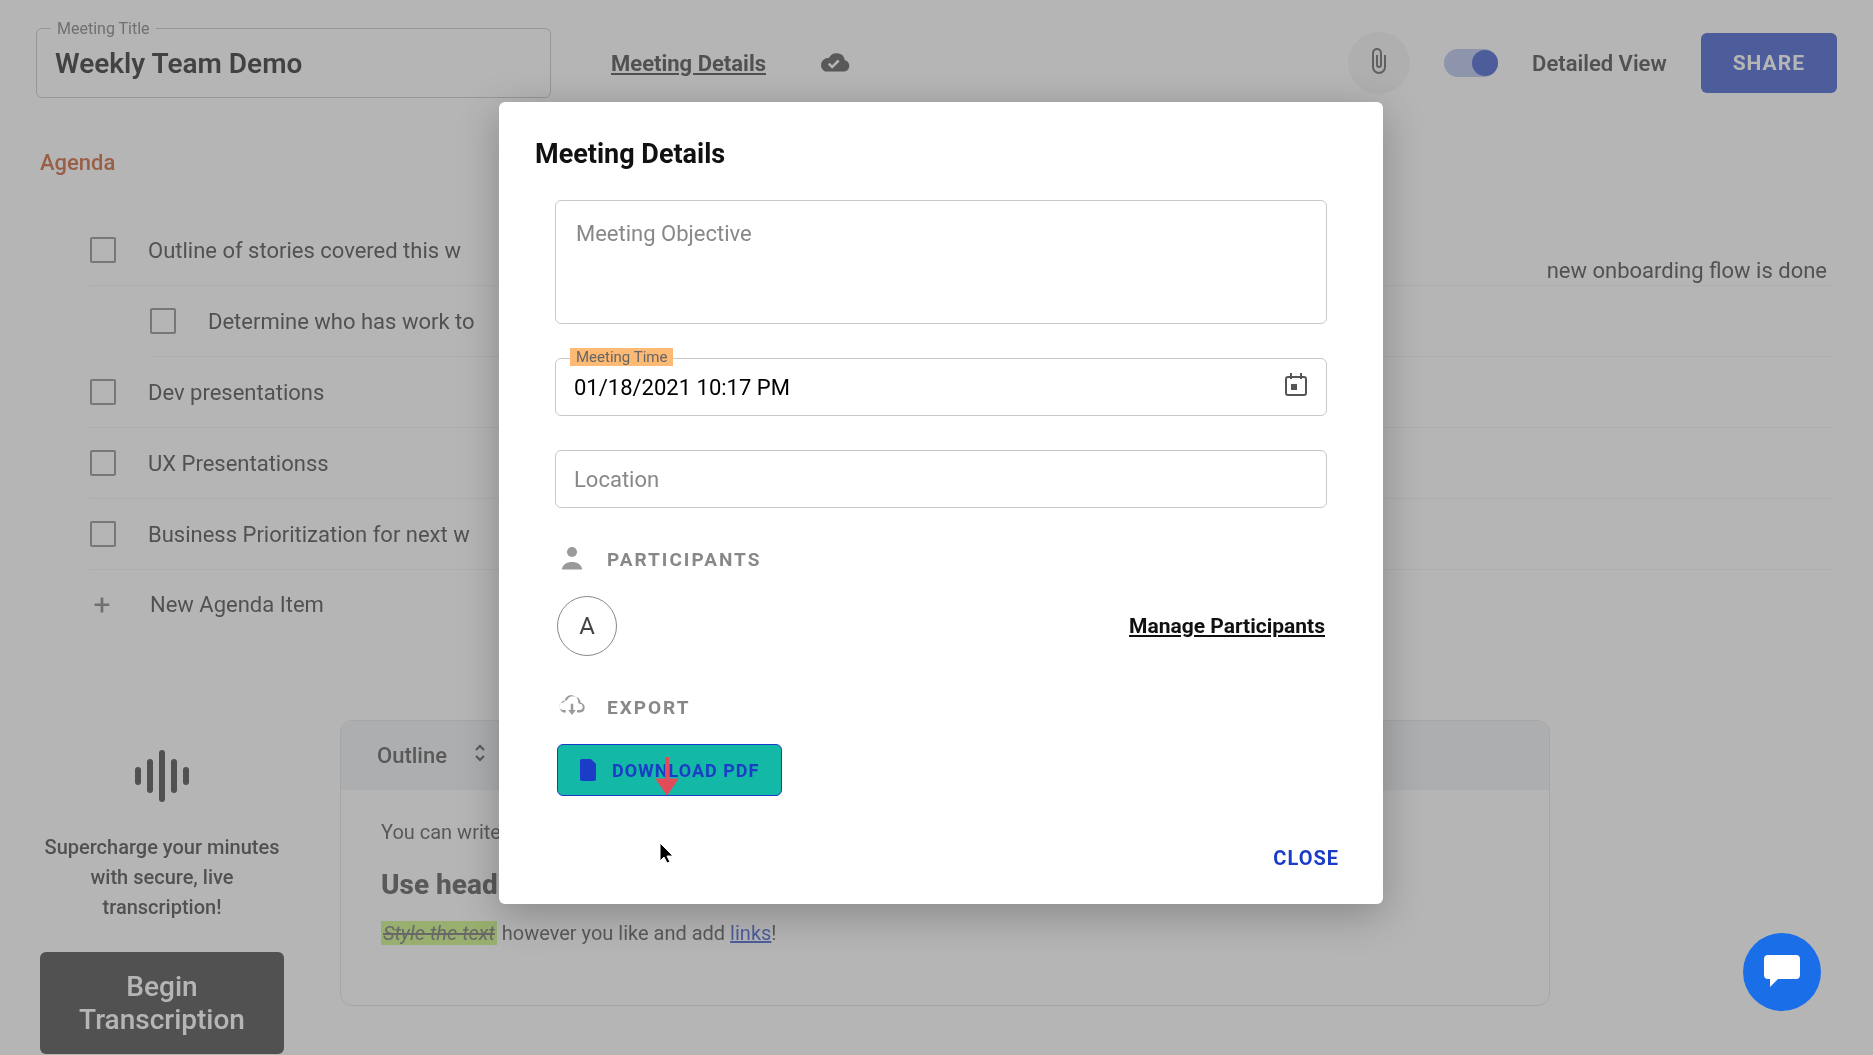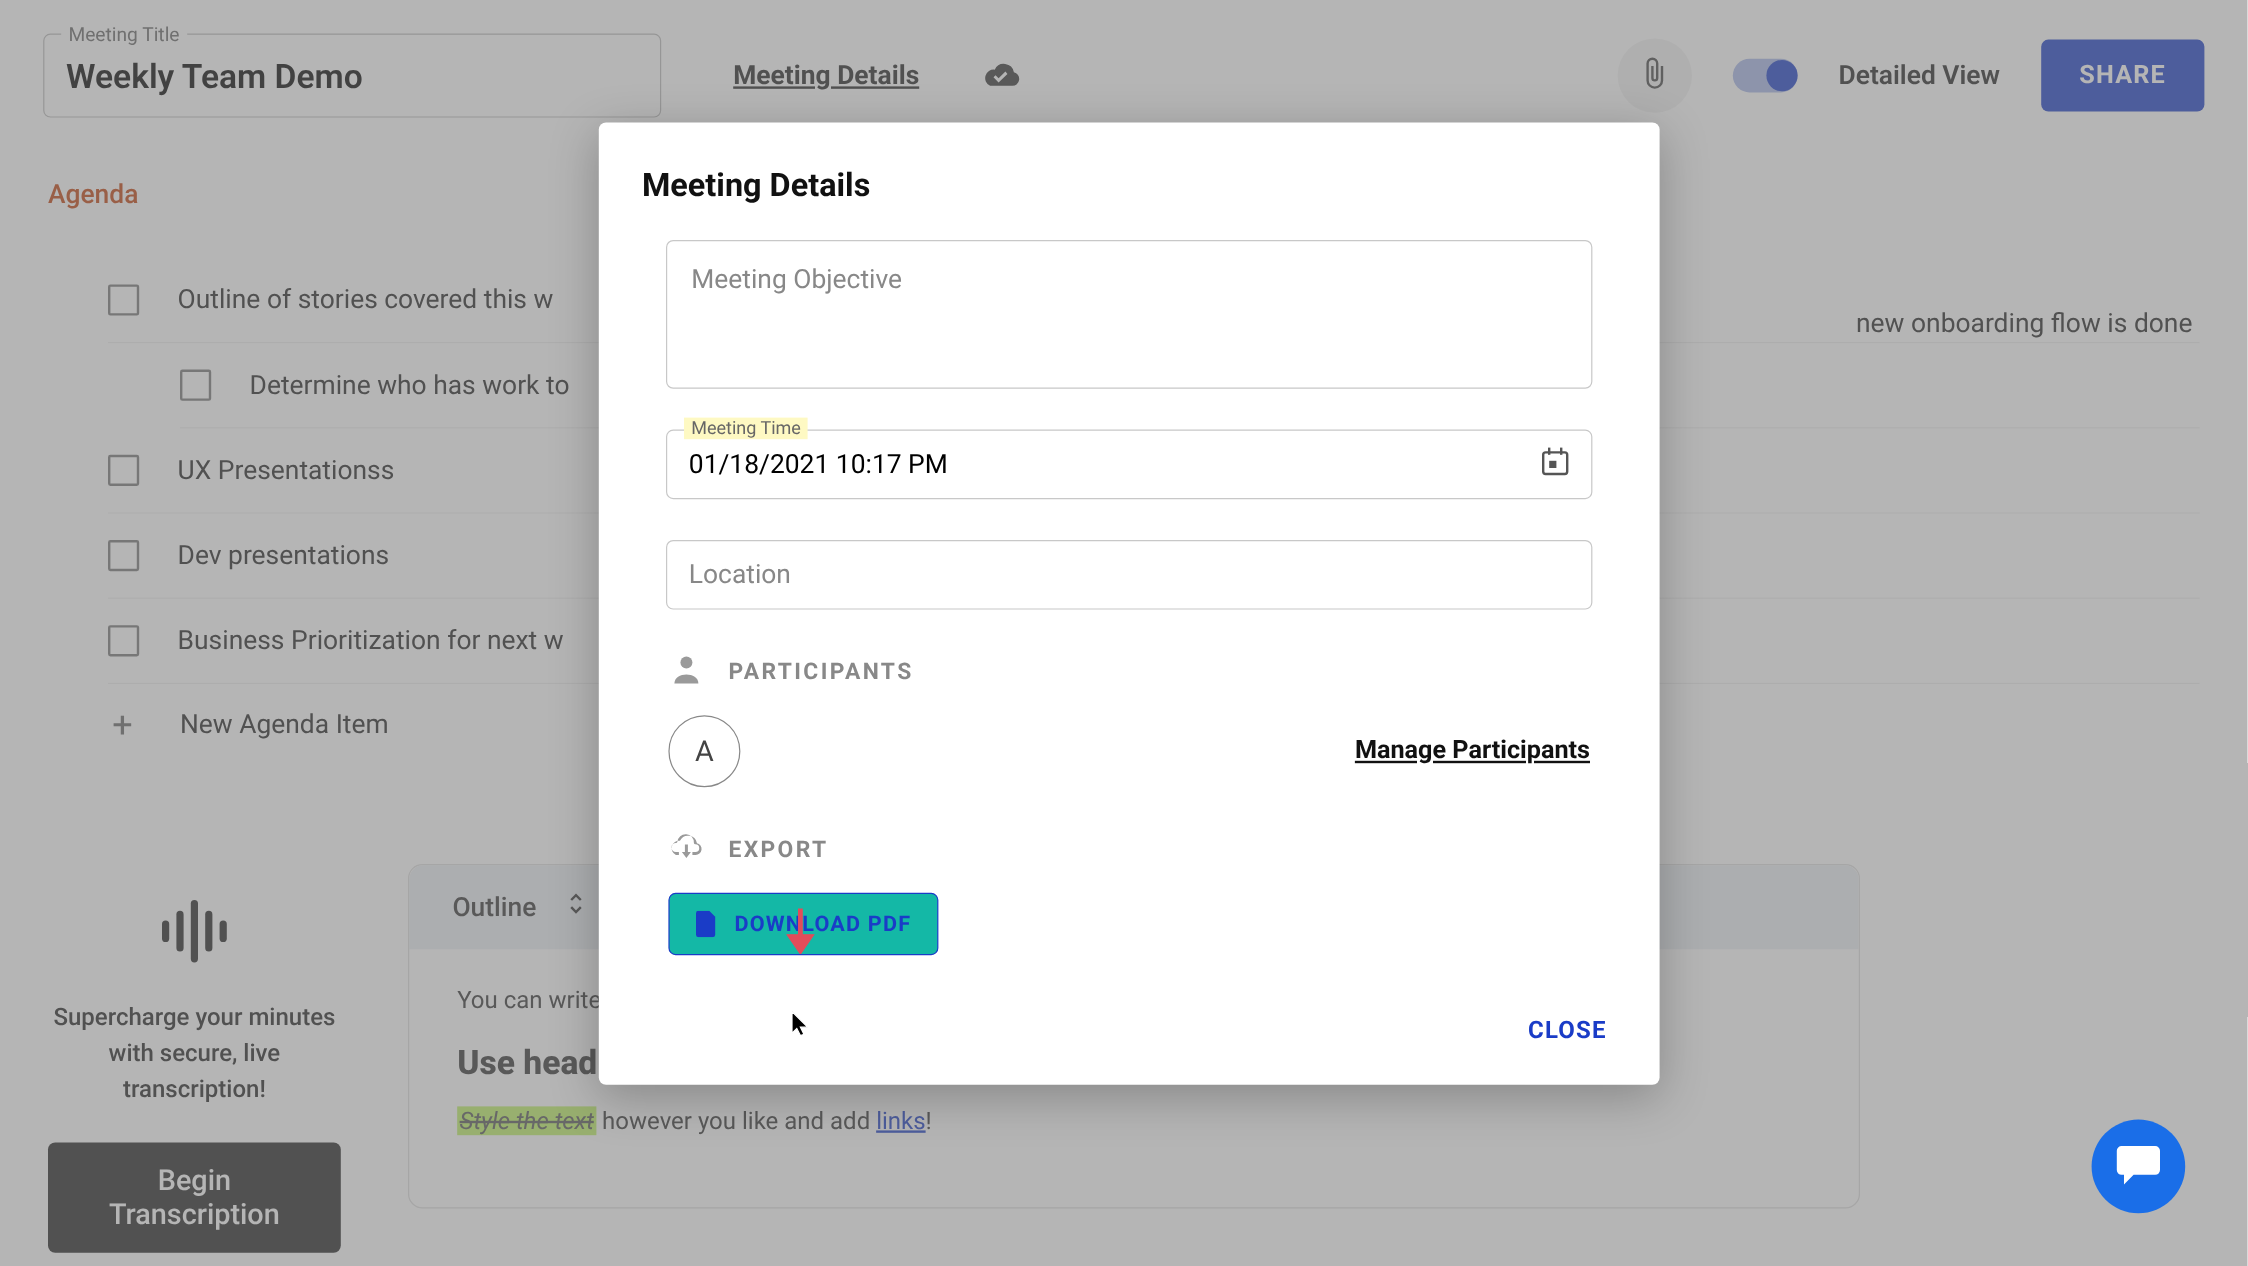--- a/index.html
+++ b/index.html
@@ -43,32 +43,32 @@
   .editor-body .styled { text-decoration: line-through; font-style: italic; color: #555; background: #bef264; padding: 0 2px; }
   .editor-body a { color: #1a3cc7; text-decoration: underline; }
 
   .transcribe-box { position: absolute; left: 40px; top: 750px; width: 244px; text-align: center; }
   .audio-wave { display: flex; gap: 6px; justify-content: center; margin-bottom: 30px; }
   .audio-wave span { width: 6px; background: #222; border-radius: 3px; }
   .audio-wave span:nth-child(1){height:18px} .audio-wave span:nth-child(2){height:34px}
   .audio-wave span:nth-child(3){height:52px} .audio-wave span:nth-child(4){height:34px}
   .audio-wave span:nth-child(5){height:18px}
   .transcribe-box p { font-size: 20px; color: #222; line-height: 1.5; font-weight: 500; }
-  .begin-btn { margin-top: 30px; background: #222; color: #fff; border: none; border-radius: 6px; padding: 18px 26px; font-size: 24px; font-weight: 500; display: inline-flex; align-items: center; gap: 14px; }
+  .begin-btn { margin-top: 30px; background: #222; color: #fff; border: none; border-radius: 6px; padding: 18px 26px; font-size: 28px; font-weight: 500; display: inline-flex; align-items: center; gap: 14px; }
 
   
   .scrim { position: absolute; inset: 0; background: rgba(120,120,120,0.55); }
   .modal { position: absolute; left: 499px; top: 102px; width: 884px; background: #fff; border-radius: 6px; box-shadow: 0 10px 40px rgba(0,0,0,0.25); padding: 36px 36px 24px 36px; }
   .modal h1 { font-size: 27px; font-weight: 700; color: #111; margin-bottom: 30px; }
   .modal .fields { padding: 0 20px; }
   .field { position: relative; border: 1px solid #c8c8c8; border-radius: 6px; margin-bottom: 34px; }
   .field.objective { height: 124px; }
   .field.objective textarea { border: none; outline: none; resize: none; width: 100%; height: 100%; padding: 20px; font-size: 22px; color: #8b5cf6; background: transparent; }
   .field.time { height: 58px; display: flex; align-items: center; padding: 0 18px; }
-  .field.time .floating-label { position: absolute; top: -11px; left: 14px; background: #fef9c3; padding: 0 6px; font-size: 15px; color: #666; }
+  .field.time .floating-label { position: absolute; top: -11px; left: 14px; background: #fdba74; padding: 0 6px; font-size: 15px; color: #666; }
   .field.time input { border: none; outline: none; font-size: 22px; width: 100%; background: transparent; }
   .field.time .cal-ico { margin-left: auto; }
   .field.location { height: 58px; display: flex; align-items: center; padding: 0 18px; }
   .field.location input { border: none; outline: none; font-size: 22px; width: 100%; background: transparent; }
 
   .section-row { display: flex; align-items: center; gap: 20px; margin: 10px 0 20px 0; padding: 0 2px; }
   .section-row svg { width: 30px; height: 30px; fill: #9a9a9a; }
   .section-row .label { font-size: 19px; font-weight: 700; letter-spacing: 2px; color: #888; }
   .participant-row { display: flex; align-items: center; padding: 0 2px 24px 2px; }
   .avatar { width: 60px; height: 60px; border-radius: 50%; border: 1.5px solid #888; display: flex; align-items: center; justify-content: center; font-size: 24px; color: #444; }
@@ -133,25 +133,25 @@
       <div class="agenda-item">
         <span class="check"></span>
         <span>Outline of stories covered this w</span>
       </div>
       <div class="agenda-item sub">
         <span class="check"></span>
         <span>Determine who has work to</span>
       </div>
       <div class="agenda-item">
         <span class="check"></span>
+        <span>Dev presentations</span>
+      </div>
+      <div class="agenda-item">
+        <span class="check"></span>
         <span>UX Presentationss</span>
-      </div>
-      <div class="agenda-item">
-        <span class="check"></span>
-        <span>Dev presentations</span>
       </div>
       <div class="agenda-item">
         <span class="check"></span>
         <span>Business Prioritization for next w</span>
       </div>
       <div class="new-agenda">
         <span class="plus-ico">+</span>
         <span>New Agenda Item</span>
       </div>
     </div>

